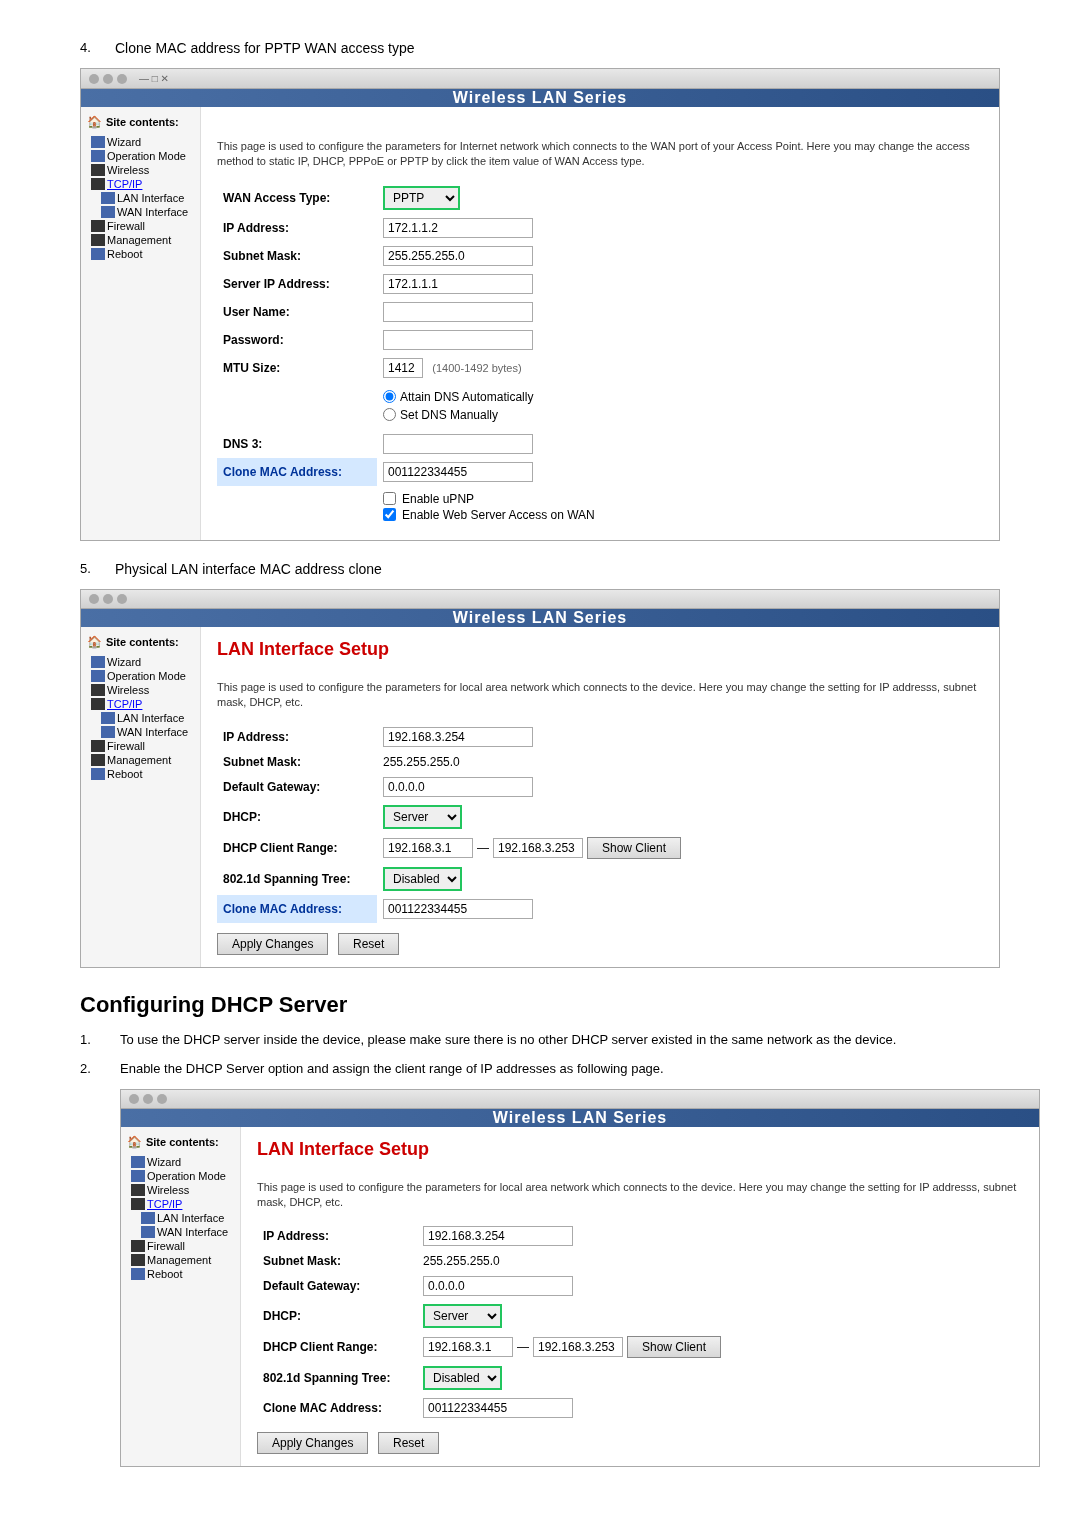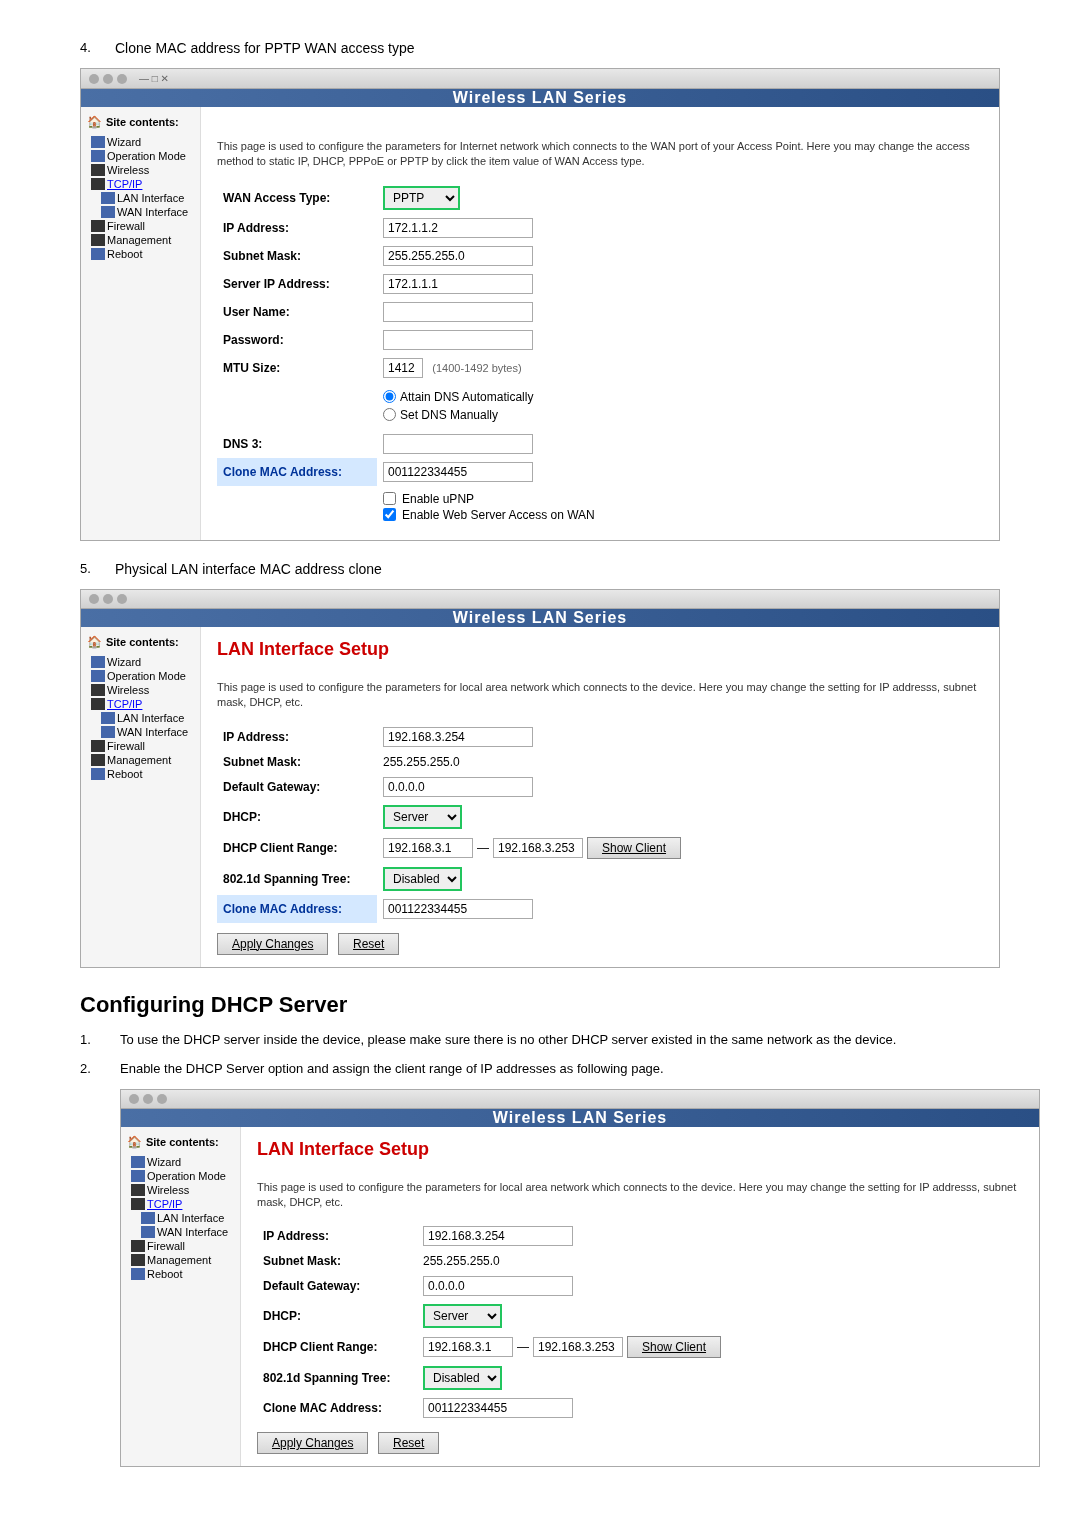--- a/index.html
+++ b/index.html
@@ -168,21 +168,20 @@
       margin: 2px 0;
     }
 
     .btn {
       border: 1px solid #888;
       background: linear-gradient(to bottom, #f0f0f0, #d8d8d8);
       padding: 3px 14px;
       font-size: 12px;
       cursor: pointer;
       margin-right: 6px;
-      text-decoration: underline;
     }
 
     .clone-mac-highlight td:first-child {
       background: #d4e8ff;
       color: #003399;
       font-weight: bold;
     }
 
     .section-heading {
       font-size: 22px;

